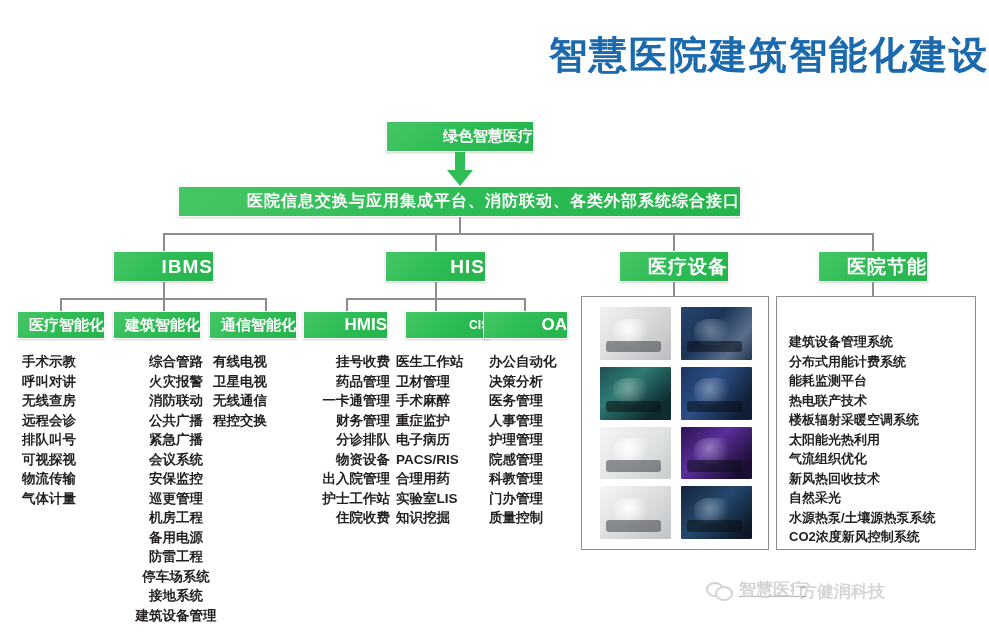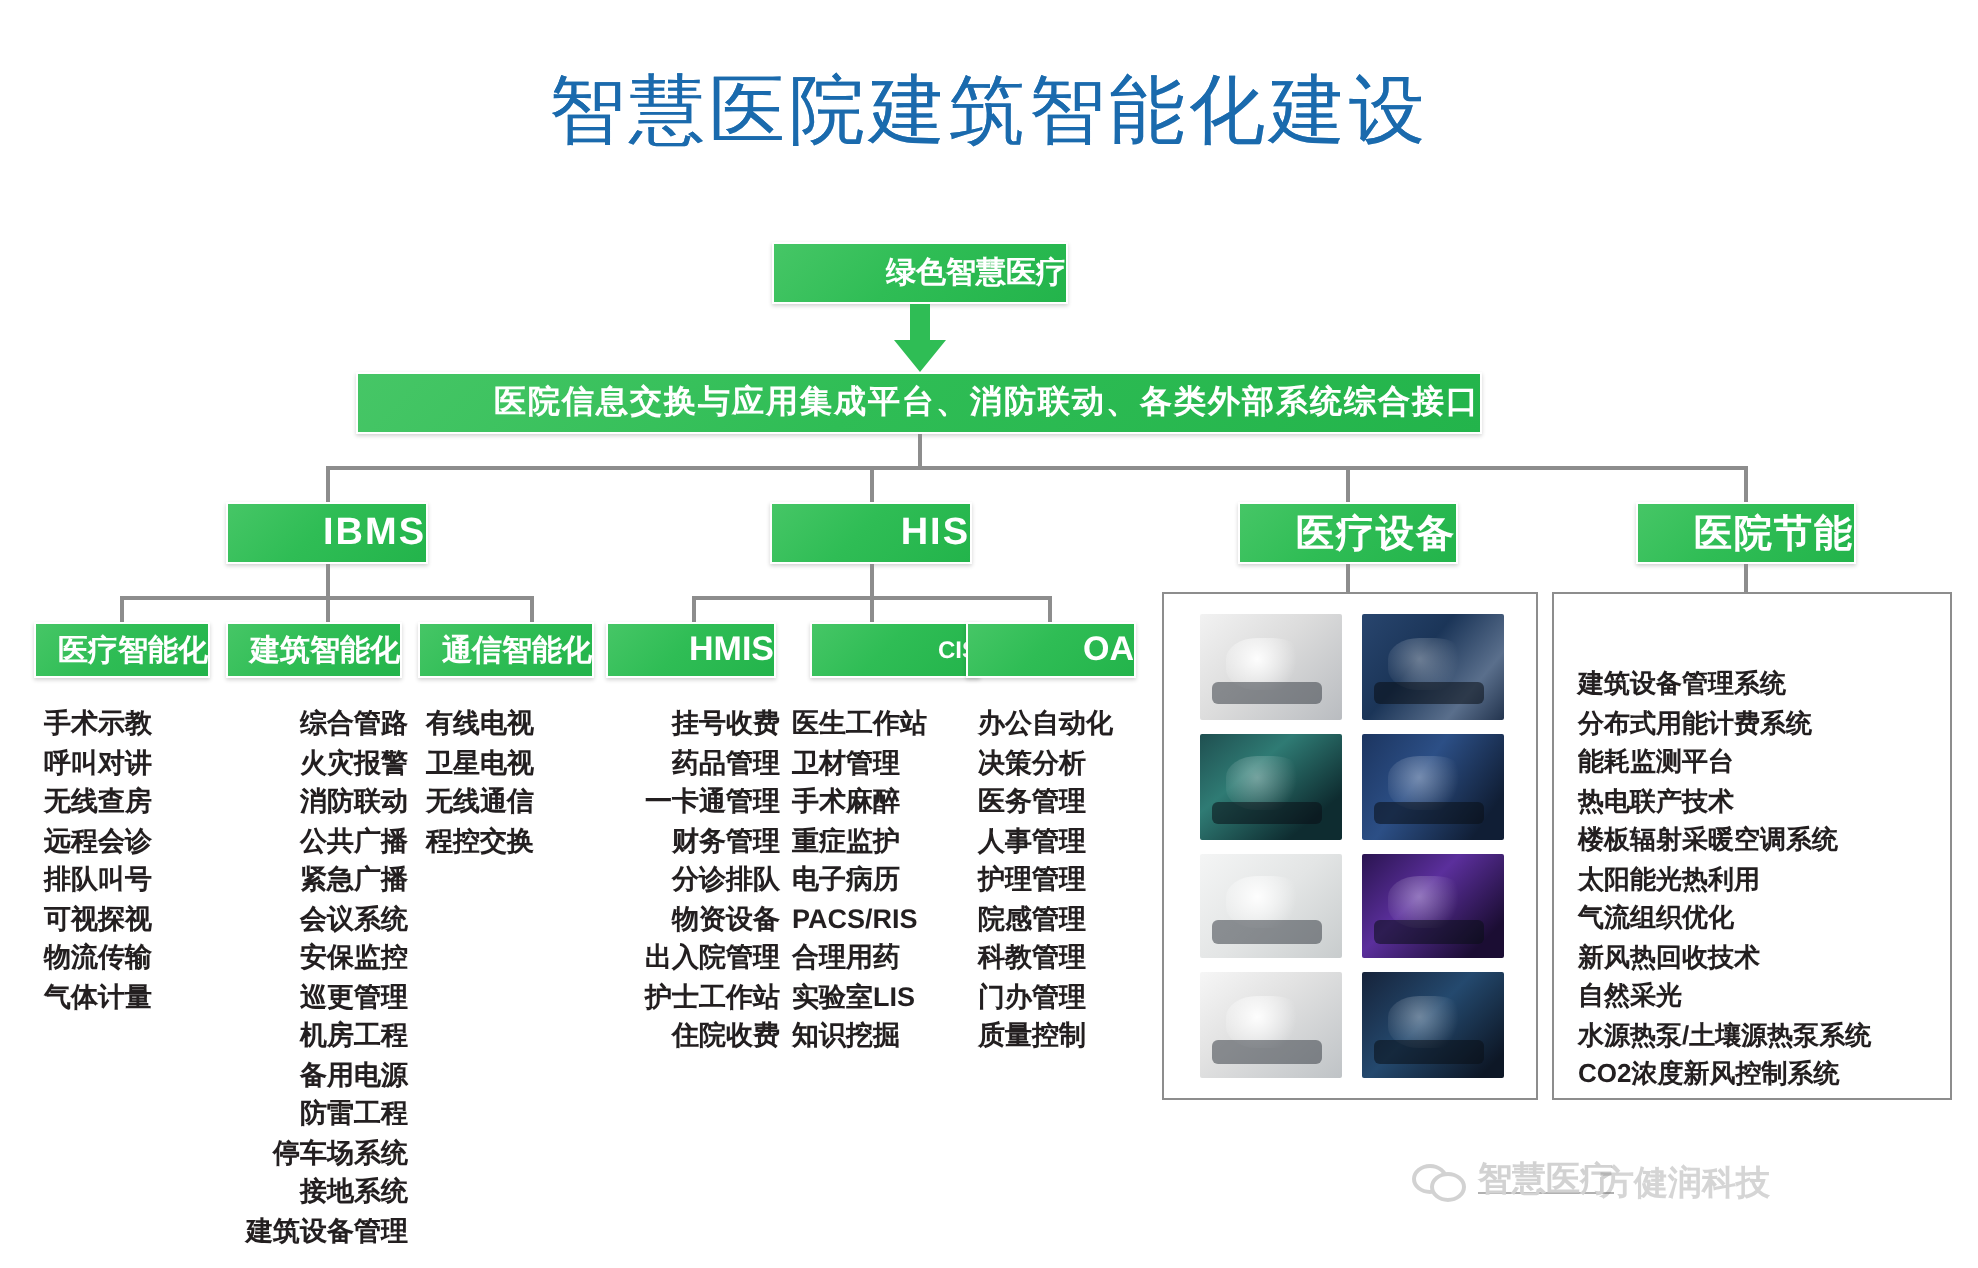--- a/index.html
+++ b/index.html
@@ -8,22 +8,22 @@
     background:#ffffff;
     font-family:"Liberation Sans","DejaVu Sans",sans-serif;
     overflow:hidden;
     position:relative;
   }
   #stage{position:absolute;left:0;top:0;width:989px;height:634px;}
 
   
   .title{
     position:absolute;left:0;top:30px;width:989px;
-    text-align:center;
-    font-size:38px;font-weight:normal;letter-spacing:2px;
+    text-align:right;
+    font-size:38px;font-weight:bold;letter-spacing:2px;
     background:linear-gradient(90deg,#1f6fb5 0%,#19639f 30%,#2a7fc0 60%,#1a5f9e 100%);
     -webkit-background-clip:text;background-clip:text;
     color:#1a6aad;
     text-shadow:0 1px 0 rgba(255,255,255,.6);
     white-space:nowrap;
   }
 
   
   .gbox{
     position:absolute;
@@ -184,21 +184,21 @@
   <div class="col" style="left:22px;top:352px;width:84px;text-align:left;">
       <div>手术示教</div>
       <div>呼叫对讲</div>
       <div>无线查房</div>
       <div>远程会诊</div>
       <div>排队叫号</div>
       <div>可视探视</div>
       <div>物流传输</div>
       <div>气体计量</div>
     </div>
-  <div class="col" style="left:108px;top:352px;width:96px;text-align:right;">
+  <div class="col" style="left:128px;top:352px;width:96px;text-align:center;">
       <div>综合管路</div>
       <div>火灾报警</div>
       <div>消防联动</div>
       <div>公共广播</div>
       <div>紧急广播</div>
       <div>会议系统</div>
       <div>安保监控</div>
       <div>巡更管理</div>
       <div>机房工程</div>
       <div>备用电源</div>

